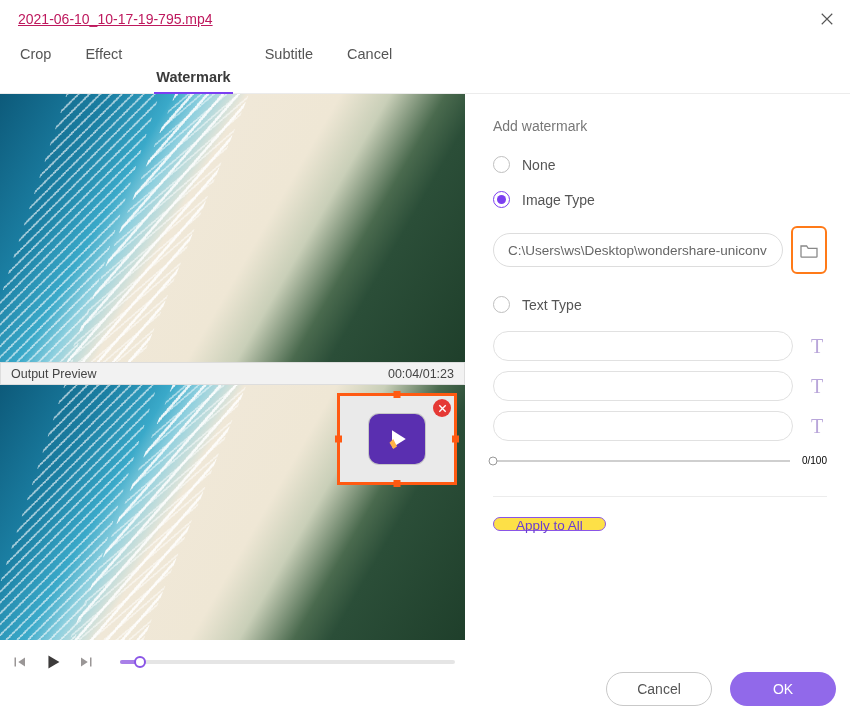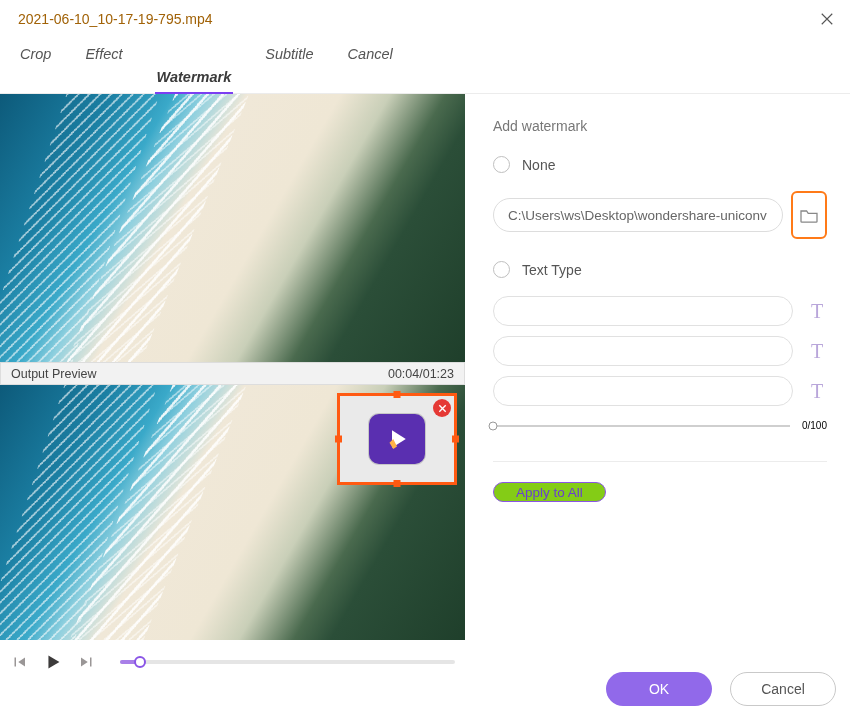--- a/index.html
+++ b/index.html
@@ -1,24 +1,24 @@
 <!DOCTYPE html>
 <html><head>
 <meta charset="utf-8">
 <style>
   * { box-sizing: border-box; margin: 0; padding: 0; font-family: -apple-system, "Segoe UI", Arial, sans-serif; }
   body { width: 850px; height: 720px; background: #fff; overflow: hidden; color: #333; }
 
   .titlebar { display: flex; justify-content: space-between; align-items: center; padding: 10px 14px 8px 18px; }
-  .titlebar .title { font-size: 14px; color: #a16207; }
+  .titlebar .title { font-size: 14px; color: #be185d; text-decoration: underline; }
   .close-x { width: 18px; height: 18px; cursor: pointer; color: #555; }
   .close-x svg { width: 100%; height: 100%; }
 
   .tabs { display: flex; gap: 30px; padding: 4px 18px 0 18px; font-size: 14.5px; color: #555; }
-  .tab { padding: 6px 2px 8px 2px; cursor: pointer; position: relative; font-style: italic; }
+  .tab { padding: 6px 2px 8px 2px; cursor: pointer; position: relative; }
   .tab.active { color: #3a3a3a; font-weight: 600; margin-top: 23px; }
   .tab.active::after { content: ""; position: absolute; left: 0; right: 0; bottom: -1px; height: 2.5px; background: #7b3ff2; }
   .tabrule { height: 1px; background: #ececec; margin-top: 0px; }
 
   .main { display: flex; height: 590px; }
   .left-col { width: 465px; display: flex; flex-direction: column; }
 
   .preview { position: relative; background: #666; }
   .preview.top { height: 268px; }
   .preview.bottom { height: 255px; margin-top: 0; }
@@ -76,21 +76,21 @@
   .tf-input { flex:1; height:30px; border:1px solid #e1e1e1; border-radius:15px; }
   .ticon { width:20px; color:#b9a6da; font-family: "Times New Roman", serif; font-size:20px; text-align:center; cursor:pointer; }
 
   .trans-label { margin-top: 28px; color:#777; }
   .trans-row { display:flex; align-items:center; gap:12px; margin-top:14px; }
   .tslider { flex:1; height:2px; background:#cfcfcf; position:relative; }
   .tslider .k { position:absolute; left:0; top:50%; width:9px; height:9px; border-radius:50%; background:#fff; border:1.5px solid #999; transform:translate(-50%,-50%); }
   .tval { font-size:10px; color:#000000; }
   .hr { height:1px; background:#ececec; margin-top:30px; }
 
-  .apply-btn { margin-top:20px; height:20px; padding:0 22px; border:1.5px solid #8a55e6; border-radius:15px; background:#84cc16; color:#6a3fd0; font-size:13.5px; cursor:pointer; }
+  .apply-btn { margin-top:20px; height:14px; padding:0 22px; border:1.5px solid #8a55e6; border-radius:15px; background:#fde047; color:#6a3fd0; font-size:13.5px; cursor:pointer; }
 
   .footer { position:absolute; right:14px; bottom:14px; display:flex; gap:18px; }
   .btn { height:34px; width:106px; border-radius:17px; font-size:14px; cursor:pointer; display:flex; align-items:center; justify-content:center; }
   .btn.ok { background:#9169ea; color:#fff; border:none; }
   .btn.cancel { background:#fff; color:#555; border:1.5px solid #c9c9c9; }
 </style>
 </head>
 <body>
 
 <div class="titlebar">
@@ -176,20 +176,24 @@
   </div>
 
   <div class="right-col">
     <div class="sec-title">Add watermark</div>
 
     <div class="radio-row">
       <div class="radio"></div>
       <span>None</span>
     </div>
 
+    <div class="radio-row">
+      <div class="radio checked"></div>
+      <span>Image Type</span>
+    </div>
 
     <div class="path-row">
       <div class="path-input">C:\Users\ws\Desktop\wondershare-uniconv</div>
       <div class="browse-btn">
         <svg viewBox="0 0 24 20" fill="none" stroke="currentColor" stroke-width="1.6">
             <path d="M2 5 h7 l2 3 h11 v10 a1 1 0 0 1 -1 1 H3 a1 1 0 0 1 -1 -1 z"></path>
           </svg>
       </div>
     </div>
 
@@ -220,15 +224,15 @@
       <div class="tval">0/100</div>
     </div>
 
     <div class="hr"></div>
 
     <button class="apply-btn">Apply to All</button>
   </div>
 </div>
 
 <div class="footer">
+  <div class="btn cancel">Cancel</div>
   <div class="btn ok">OK</div>
-  <div class="btn cancel">Cancel</div>
 </div>
 
 </body></html>

